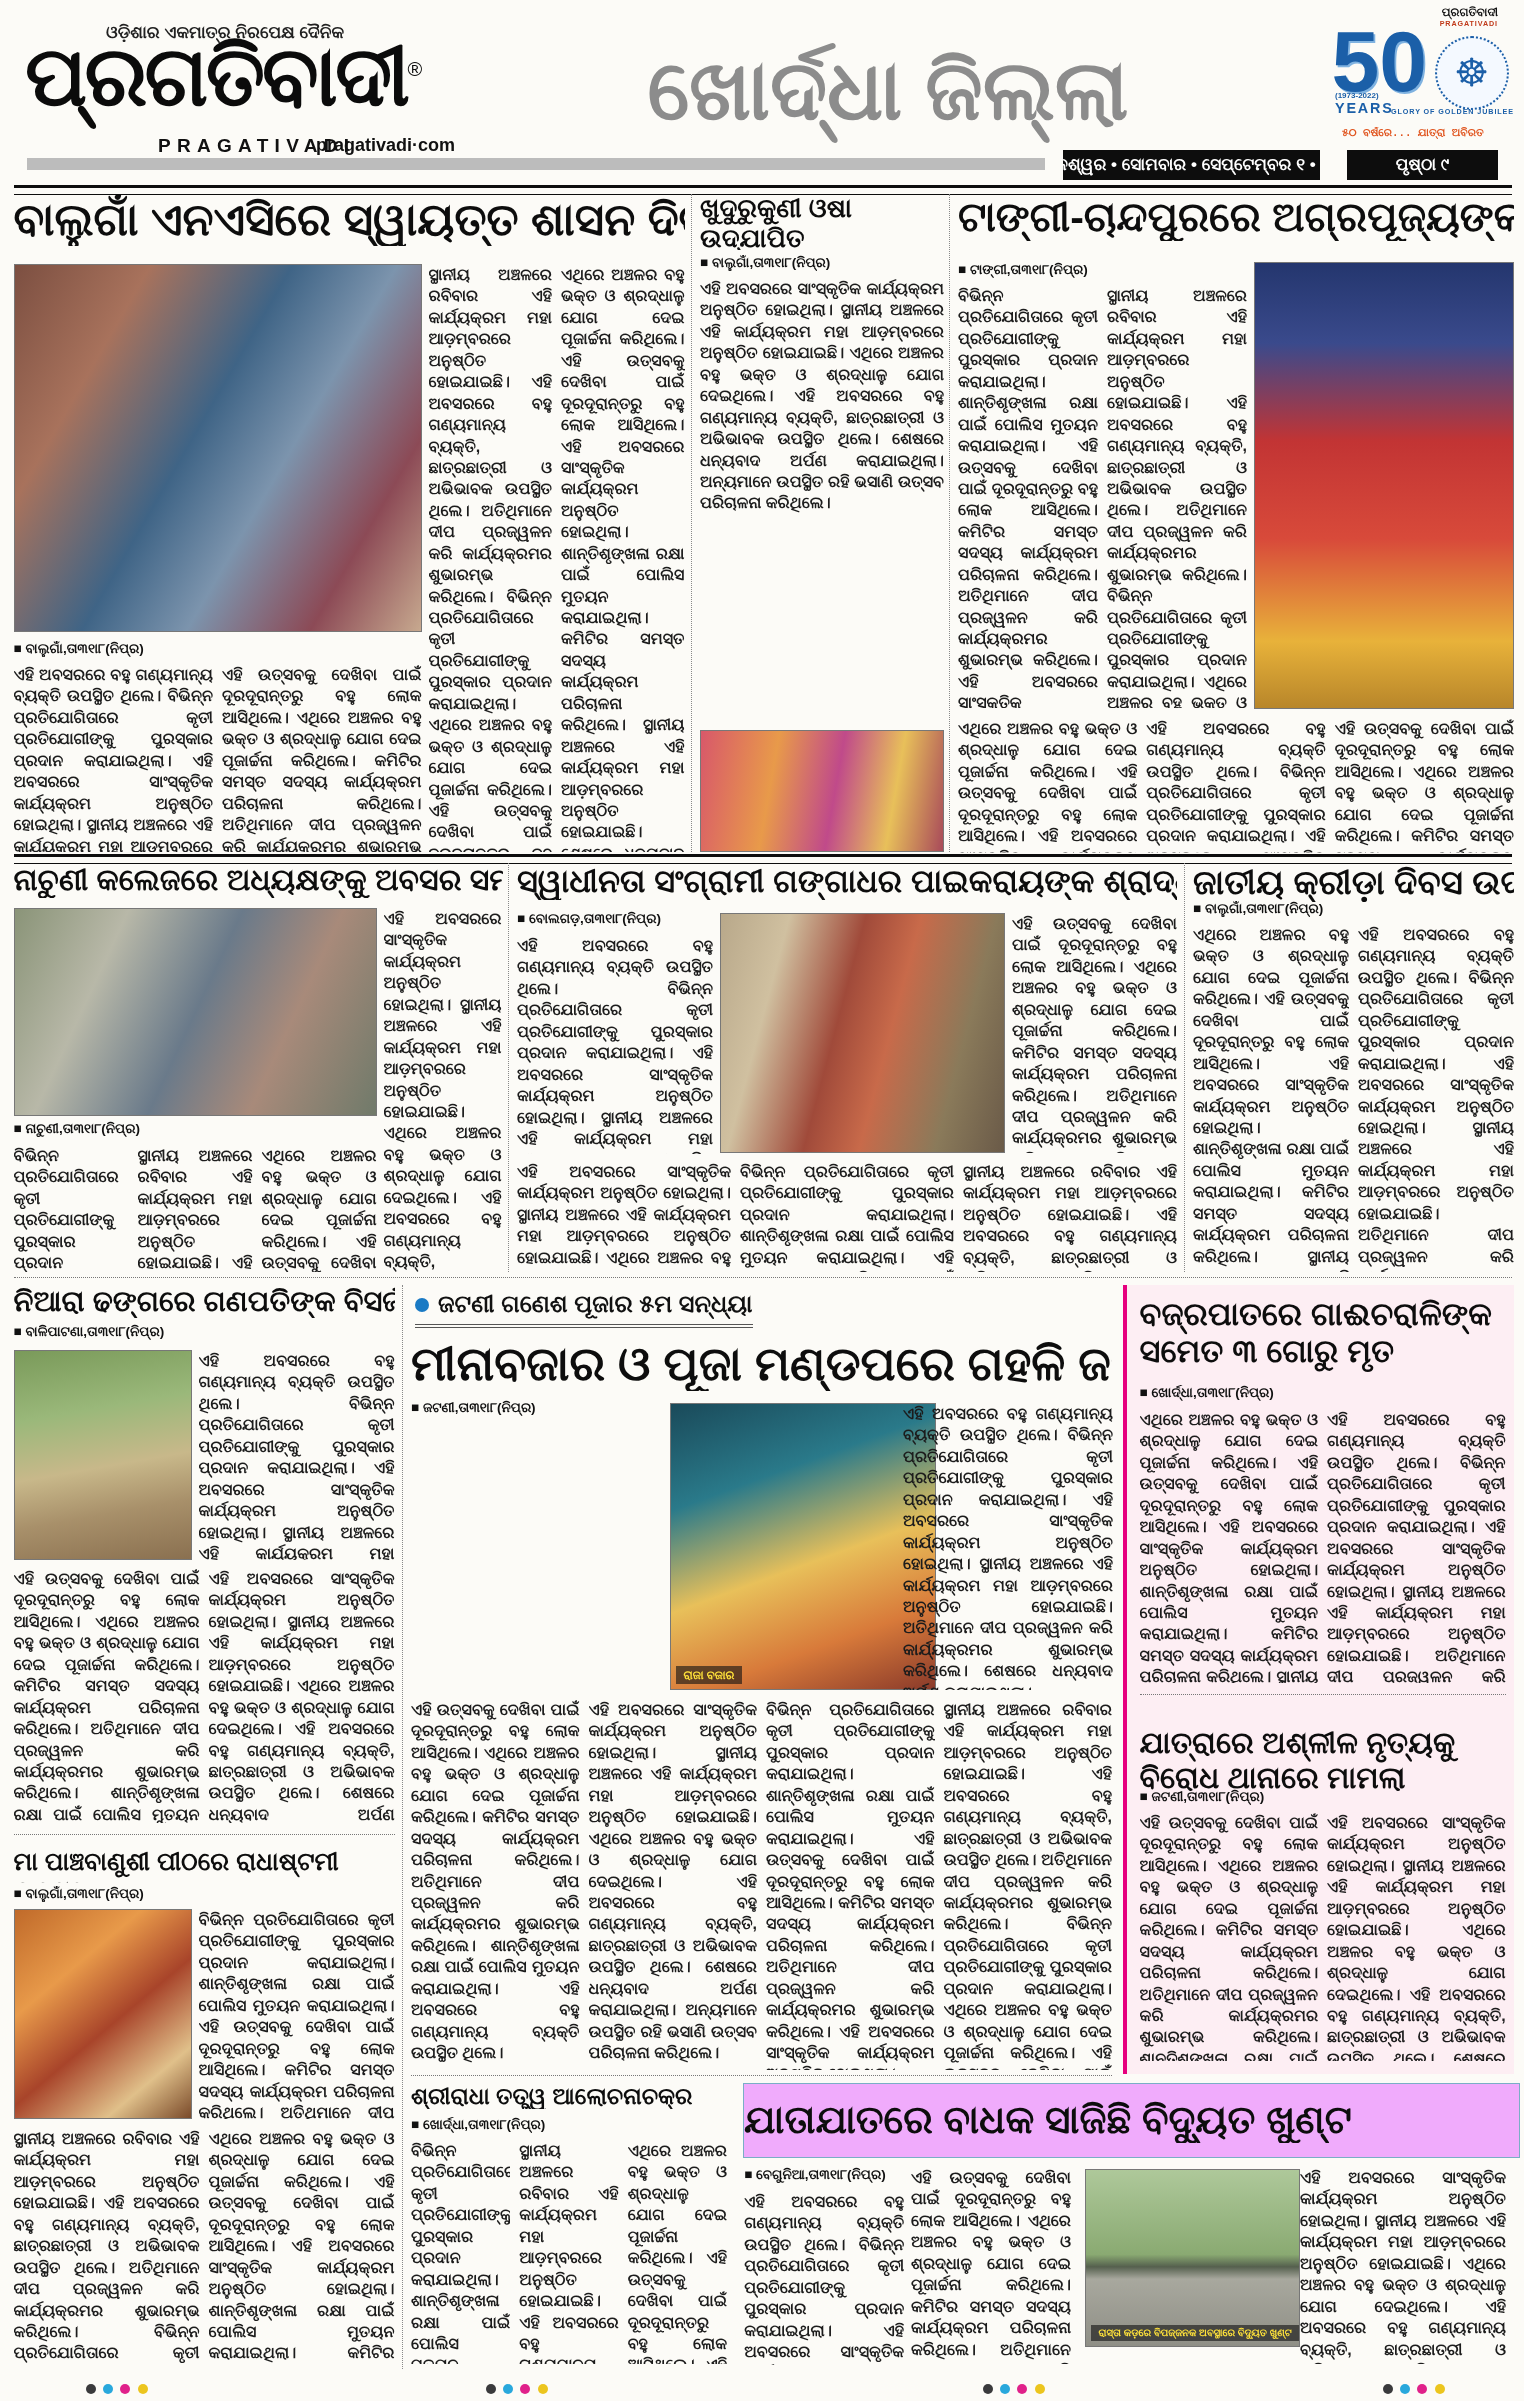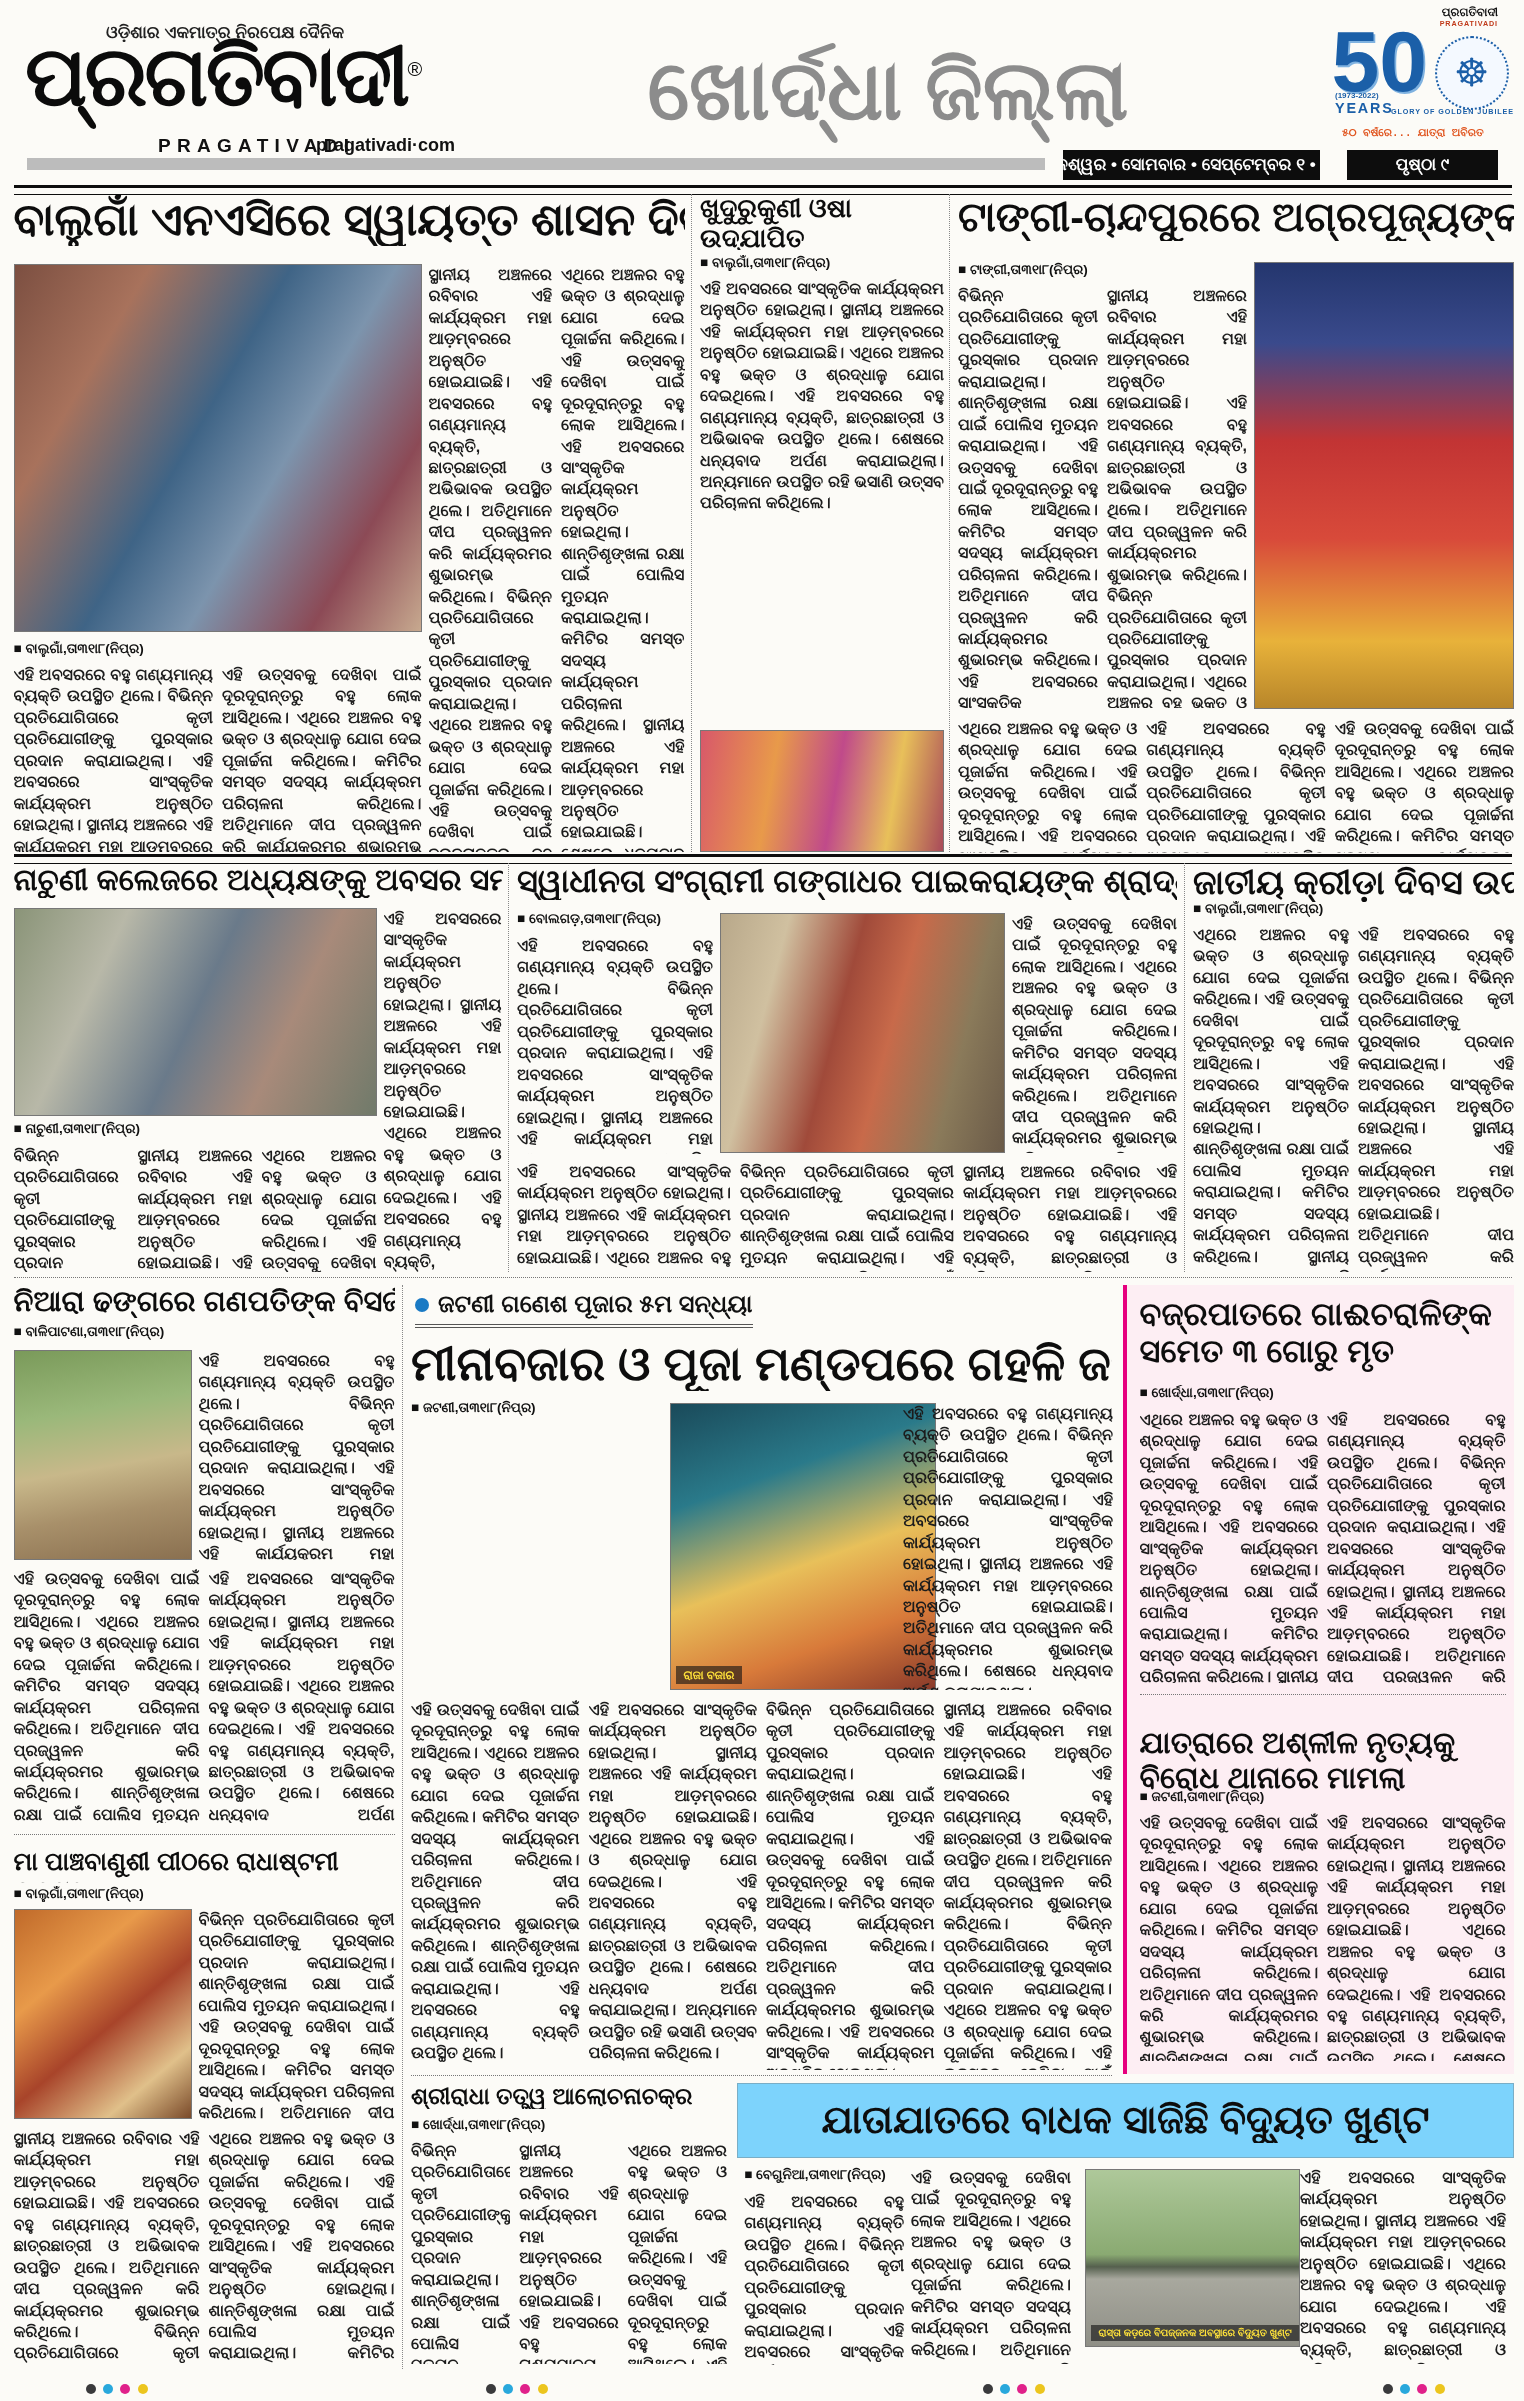--- a/index.html
+++ b/index.html
@@ -41,21 +41,21 @@
   .by{font-size:13.5px;font-weight:700;color:#111;white-space:nowrap;overflow:hidden;}
   .cols{position:absolute;display:flex;gap:9px;overflow:hidden;}
   .c{flex:1;font-size:16px;line-height:1.34;text-align:justify;color:#1c1c1c;overflow:hidden;font-weight:bold;}
   .photo{position:absolute;border:0.9px solid #777;box-sizing:border-box;overflow:hidden;}
   .cap{position:absolute;left:5.4px;bottom:5.4px;background:rgba(20,20,20,.62);color:#ffe23a;
        font-size:11.7px;font-weight:700;padding:1.8px 7.2px;white-space:nowrap;}
   .kicker{position:absolute;display:inline-block;border-bottom:4.5px double #555;padding-bottom:5.4px;white-space:nowrap;}
   .kicker .dot{display:inline-block;width:14.4px;height:14.4px;border-radius:50%;background:#1a7ac4;margin-right:9px;}
   .kicker .ktxt{font-size:24px;font-weight:800;}
   .pinkbox{position:absolute;background:#fdeef3;border-left:4.5px solid #e6007e;box-sizing:border-box;}
-  .bluebox{background:#7dd3fc;border:1.3px solid #7aaec6;box-sizing:border-box;display:flex;align-items:center;justify-content:center;}
+  .bluebox{background:#f0abfc;border:1.3px solid #7aaec6;box-sizing:border-box;display:flex;align-items:center;justify-content:flex-start;margin-left:6px;}
   
   .ph-a{background:linear-gradient(120deg,#7c4f41 0%,#a8725c 22%,#3f6486 45%,#7c94ad 62%,#8c4a56 82%,#c7a98f 100%);}
   .ph-b{background:linear-gradient(100deg,#d8586a 0%,#e89a4a 30%,#c04a8a 55%,#e8c05a 78%,#a84a5a 100%);}
   .ph-c{background:linear-gradient(180deg,#24366e 0%,#3a4a8c 18%,#c23434 40%,#d84a3a 62%,#e8b23a 85%,#b8862a 100%);}
   .ph-d{background:linear-gradient(115deg,#8a9478 0%,#b8b8a8 25%,#6a7a8a 50%,#a88a7a 72%,#707a6a 100%);}
   .ph-e{background:linear-gradient(105deg,#b8a88a 0%,#d0c0a0 20%,#a04a3a 42%,#c86a4a 58%,#8a7a5a 80%,#6a5a48 100%);}
   .ph-g{background:linear-gradient(170deg,#7a9a5a 0%,#9ab87a 30%,#c8b88a 55%,#a8906a 75%,#8a7050 100%);}
   .ph-h1{background:linear-gradient(160deg,#5a2a7a 0%,#8a3a9a 30%,#d84a9a 55%,#e8b04a 80%,#c05a3a 100%);}
   .ph-h2{background:linear-gradient(160deg,#1a4a5a 0%,#2a7a8a 28%,#e8c05a 55%,#d87a3a 78%,#8a3a2a 100%);margin-left:40px;}
   .ph-k{background:linear-gradient(140deg,#c06a2a 0%,#e89a4a 30%,#a8442a 55%,#e0c08a 80%,#7a4a2a 100%);}

